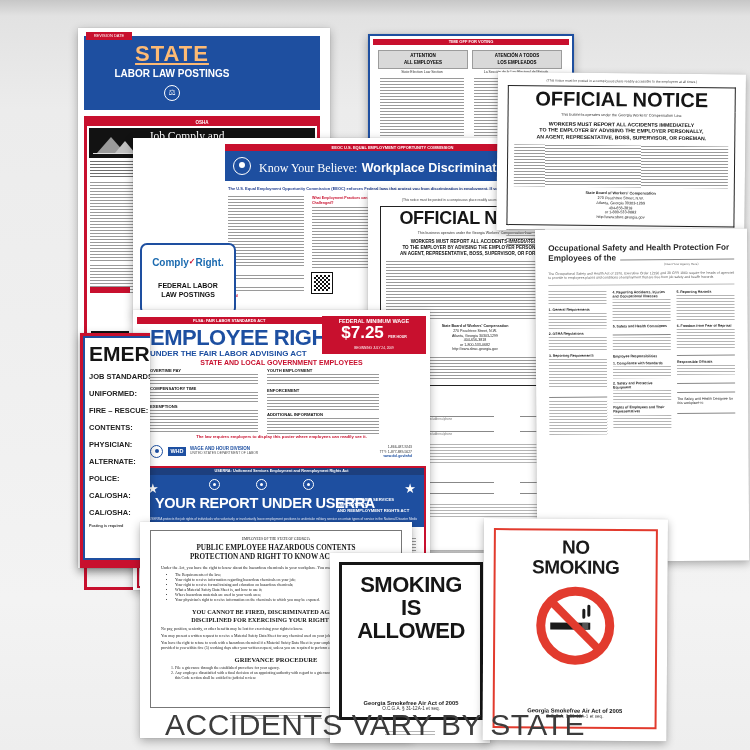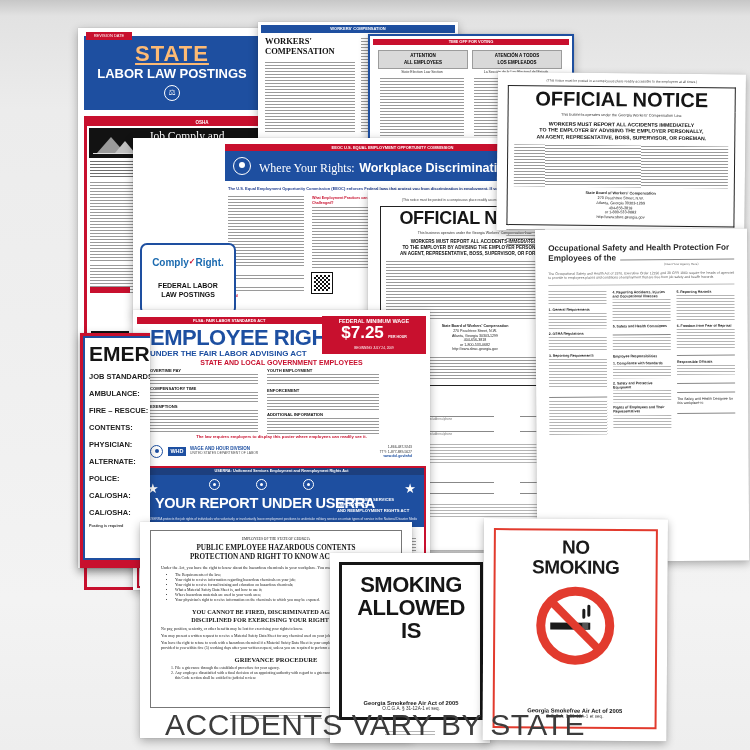--- a/index.html
+++ b/index.html
@@ -24,21 +24,21 @@
 </style>
 </head>
 <body>
 
 <div id="stage">
 
   <div class="sheet" style="left:78px;top:28px;width:252px;height:540px;">
     <div class="abs" style="left:6px;top:8px;width:236px;height:74px;background:#1e4fa0;">
       <div class="abs ctr" style="left:0;top:6px;width:176px;">
         <div style="color:#fdba74;font-weight:bold;font-size:22px;letter-spacing:1px;line-height:24px;text-decoration:underline;">STATE</div>
-        <div style="color:#fff;font-weight:bold;font-size:13px;line-height:15px;">LABOR LAW POSTINGS</div>
+        <div style="color:#fff;font-weight:bold;font-size:10px;line-height:15px;">LABOR LAW POSTINGS</div>
         <div class="ring" style="margin:4px auto 0;width:16px;height:16px;border:1.5px solid #fff;color:#fff;font-size:8px;line-height:14px;">⚖</div>
       </div>
       <div class="abs" style="left:2px;top:-4px;width:46px;height:8px;background:#c8102e;color:#fff;font-size:4px;line-height:8px;text-align:center;overflow:hidden;">REVISION DATE</div>
     </div>
     <div class="abs" style="left:6px;top:88px;width:230px;height:468px;border:3px solid #c8102e;">
       <div style="height:7px;background:#c8102e;color:#fff;font-size:4.5px;line-height:7px;text-align:center;font-weight:bold;">OSHA</div>
       <div style="margin:2px;height:30px;background:#121212;position:relative;">
         <div class="abs" style="left:4px;top:3px;width:52px;height:24px;overflow:hidden;">
           <div class="abs" style="left:4px;top:6px;width:0;height:0;border-left:14px solid transparent;border-right:14px solid transparent;border-bottom:16px solid #9a9a9a;"></div>
           <div class="abs" style="left:22px;top:10px;width:0;height:0;border-left:10px solid transparent;border-right:10px solid transparent;border-bottom:12px solid #c2c2c2;"></div>
@@ -52,29 +52,20 @@
       <div class="bars dk" style="margin:3px;height:18px;"></div>
       <div class="abs qr" style="left:112px;top:40px;width:16px;height:16px;"></div>
       <div class="bars" style="margin:3px;width:44px;height:80px;"></div>
       <div class="abs" style="left:3px;top:168px;width:40px;height:6px;background:#c8102e;"></div>
       <div class="bars" style="margin:3px;width:44px;height:30px;"></div>
       <div class="abs" style="left:4px;top:212px;width:38px;height:13px;background:#111;"></div>
       <div class="bars lt" style="position:absolute;left:3px;top:230px;width:44px;height:60px;"></div>
     </div>
   </div>
 
-  <div class="sheet" style="left:258px;top:22px;width:200px;height:120px;">
-    <div style="margin:3px;height:8px;background:#1e4fa0;color:#fff;font-size:4px;line-height:8px;text-align:center;font-weight:bold;">WORKERS' COMPENSATION</div>
-    <div class="serif" style="margin:4px 0 0 7px;font-weight:bold;font-size:8.5px;line-height:9.5px;color:#111;">
-      <div>WORKERS'</div>
-      <div>COMPENSATION</div>
-    </div>
-    <div class="abs bars" style="left:7px;top:40px;width:90px;height:72px;"></div>
-    <div class="abs bars" style="left:103px;top:16px;width:90px;height:96px;"></div>
-  </div>
 
   <div class="sheet" style="left:368px;top:34px;width:202px;height:108px;border:2px solid #1e4fa0;">
     <div style="margin:3px;height:6px;background:#c8102e;color:#fff;font-size:4px;line-height:6px;text-align:center;font-weight:bold;">TIME OFF FOR VOTING</div>
     <div class="abs ctr" style="left:8px;top:14px;width:88px;height:16px;background:#d9d9d9;border:1px solid #9c9c9c;font-size:4.5px;font-weight:bold;line-height:7px;padding-top:1px;">
       <div>ATTENTION</div>
       <div>ALL EMPLOYEES</div>
     </div>
     <div class="abs ctr" style="left:102px;top:14px;width:88px;height:16px;background:#d9d9d9;border:1px solid #9c9c9c;font-size:4.5px;font-weight:bold;line-height:7px;padding-top:1px;">
       <div>ATENCIÓN A TODOS</div>
       <div>LOS EMPLEADOS</div>
@@ -85,21 +76,21 @@
     <div class="abs bars" style="left:104px;top:42px;width:84px;height:58px;"></div>
   </div>
 
   <div class="sheet" style="left:133px;top:138px;width:432px;height:176px;">
     <div class="abs" style="left:92px;top:6px;width:335px;height:7px;background:#c8102e;color:#fff;font-size:4px;line-height:7px;text-align:center;font-weight:bold;">EEOC U.S. EQUAL EMPLOYMENT OPPORTUNITY COMMISSION</div>
     <div class="abs" style="left:92px;top:13px;width:335px;height:30px;background:#1e4fa0;">
       <div class="abs ring" style="left:8px;top:6px;width:18px;height:18px;border:1.5px solid #fff;">
         <div class="ring" style="margin:4px auto;width:6px;height:6px;background:#fff;"></div>
       </div>
       <div class="abs nowrap" style="left:34px;top:7px;width:296px;color:#fff;">
-        <span class="serif" style="font-size:12px;">Where Your Rights:</span>
+        <span class="serif" style="font-size:12px;">Know Your Believe:</span>
         <span style="font-size:12.5px;font-weight:bold;">Workplace Discrimination is Illegal</span>
       </div>
     </div>
     <div class="abs nowrap" style="left:95px;top:48px;width:330px;font-size:4px;color:#23408f;font-weight:bold;">The U.S. Equal Employment Opportunity Commission (EEOC) enforces Federal laws that protect you from discrimination in employment. If you believe you've been discriminated against at work</div>
     <div class="abs" style="left:95px;top:58px;width:76px;height:112px;">
       <div class="bars" style="height:70px;"></div>
       <div style="margin-top:4px;font-size:3.5px;color:#c8102e;font-weight:bold;">
         <div><span>Call</span></div>
         <div class="bars" style="height:5px;margin:1px 0 2px;"></div>
         <div><span>Web</span></div>
@@ -341,21 +332,21 @@
         </div>
       </div>
     </div>
   </div>
 
   <div class="sheet" style="left:80px;top:333px;width:70px;height:235px;background:#c8102e;padding:0;">
     <div class="abs" style="left:3px;top:3px;right:0;bottom:8px;background:#fff;border:2px solid #1e4fa0;border-right:none;overflow:hidden;">
       <div class="nowrap" style="margin:4px 0 0 4px;font-size:21px;font-weight:bold;color:#151515;">EMERGENCY</div>
       <div style="margin:2px 0 0 4px;font-size:7.5px;font-weight:bold;color:#222;line-height:17px;">
         <div class="nowrap">JOB STANDARDS:</div>
-        <div class="nowrap">AMBULANCE:</div>
+        <div class="nowrap">UNIFORMED:</div>
         <div class="nowrap">FIRE – RESCUE:</div>
         <div class="nowrap">CONTENTS:</div>
         <div class="nowrap">PHYSICIAN:</div>
         <div class="nowrap">ALTERNATE:</div>
         <div class="nowrap">POLICE:</div>
         <div class="nowrap">CAL/OSHA:</div>
         <div class="nowrap">CAL/OSHA:</div>
       </div>
       <div class="nowrap" style="margin:3px 0 0 4px;font-size:3.8px;font-weight:bold;color:#333;">Posting is required</div>
     </div>
@@ -392,22 +383,22 @@
         <li>Any employee dissatisfied with a final decision of an appointing authority with regard to a grievance filed pursuant to subsection (a) of this Code section shall be entitled to judicial review.</li>
       </ol>
     </div>
     <div class="bars lt" style="margin:4px 90px 0;height:8px;"></div>
   </div>
 
   <div class="sheet" style="left:330px;top:553px;width:160px;height:190px;">
     <div class="abs ctr" style="left:9px;top:9px;width:138px;height:152px;border:3px solid #161616;">
       <div style="margin-top:8px;font-weight:bold;color:#161616;font-size:22px;line-height:23px;letter-spacing:-0.5px;">
         <div>SMOKING</div>
+        <div>IS</div>
         <div>ALLOWED</div>
-        <div>IS</div>
       </div>
       <div class="abs" style="left:0;right:0;bottom:6px;">
         <div style="font-size:5.8px;font-weight:bold;color:#161616;">Georgia Smokefree Air Act of 2005</div>
         <div style="font-size:4.6px;color:#333;">O.C.G.A. § 31-12A-1 et seq.</div>
       </div>
     </div>
     <div class="bars lt" style="position:absolute;left:55px;bottom:6px;width:50px;height:6px;"></div>
   </div>
 
   <div class="sheet" style="left:484px;top:518px;width:184px;height:222px;transform:rotate(0.4deg);transform-origin:top left;">

